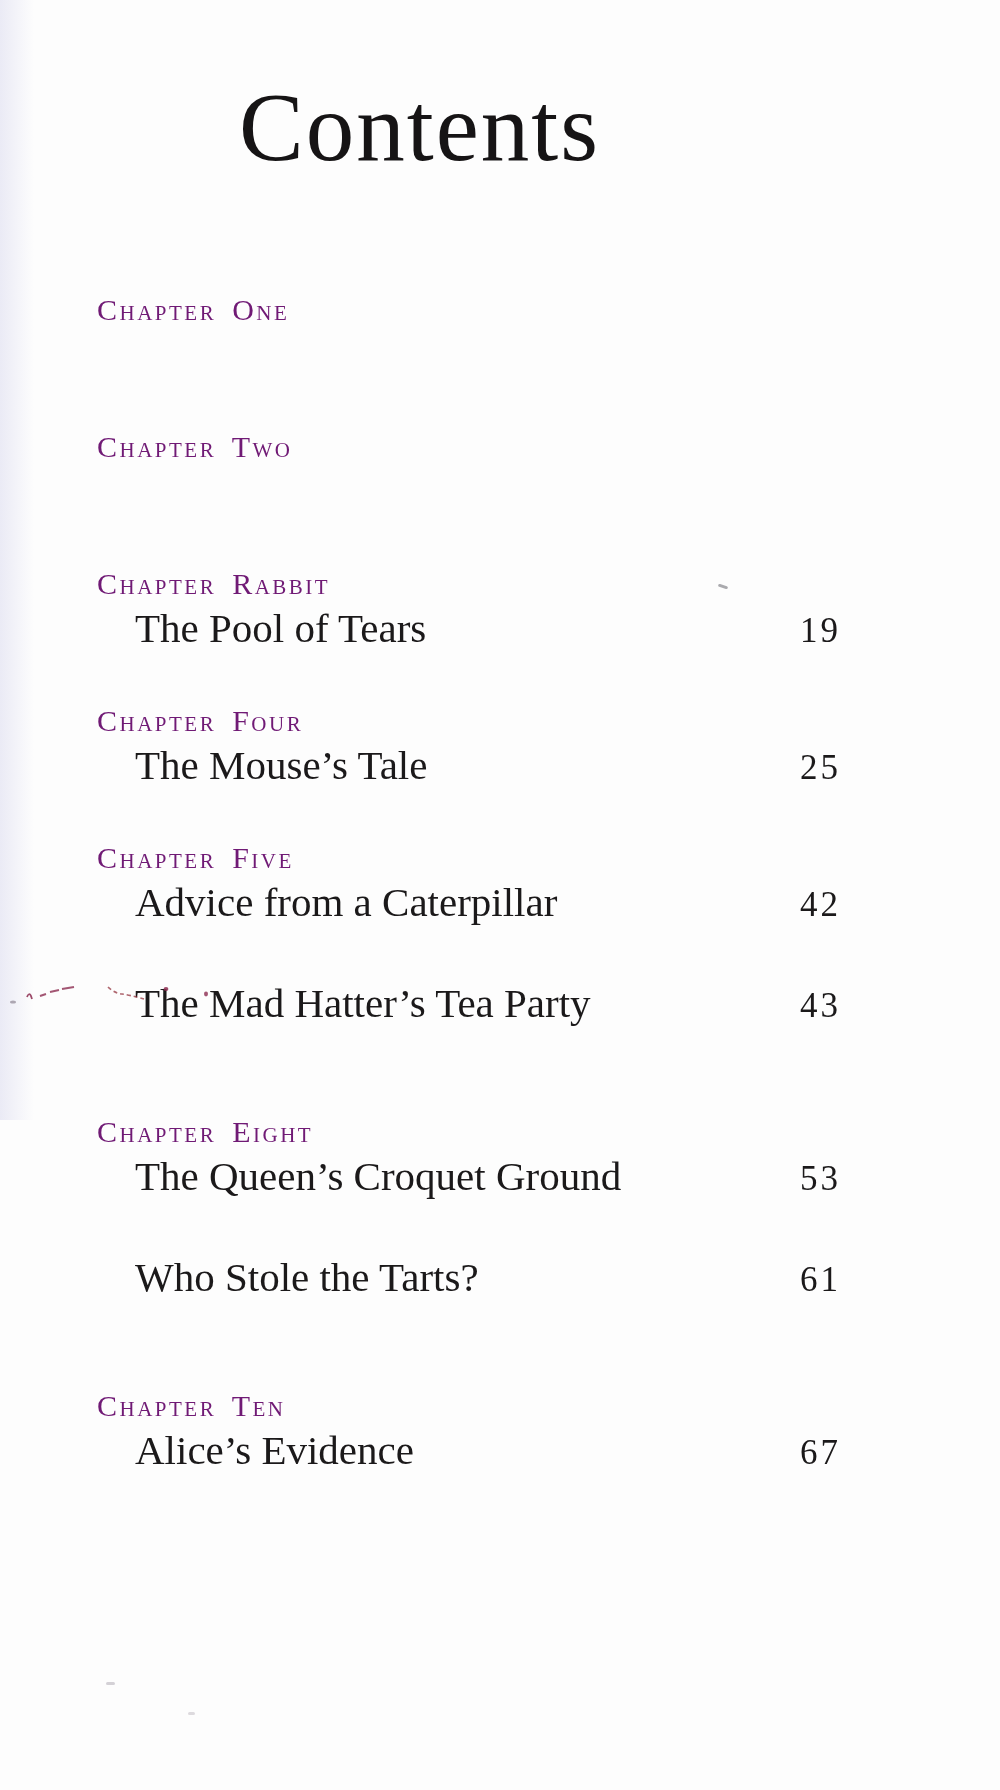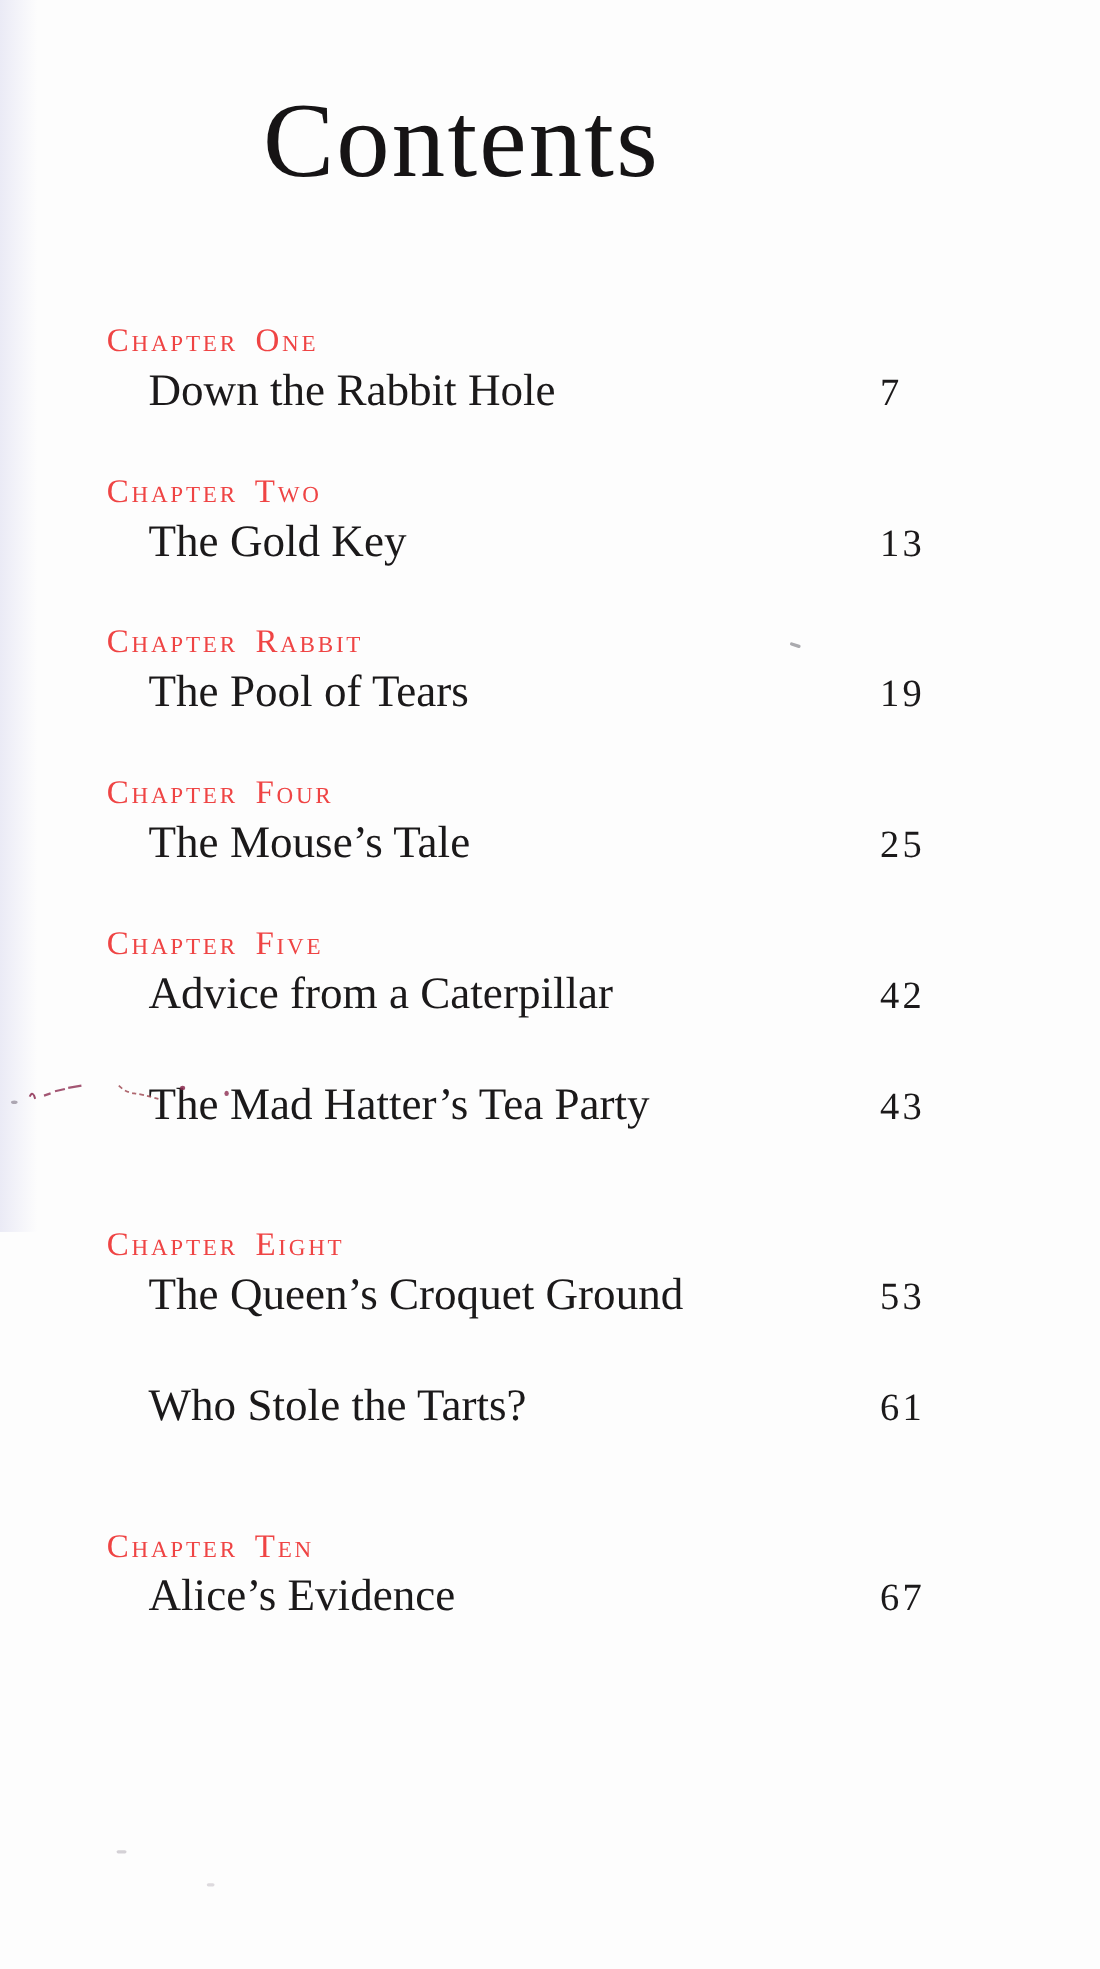--- a/index.html
+++ b/index.html
@@ -42,21 +42,21 @@
     position: relative;
     height: 88px;
     margin-bottom: 49px;
   }
   .chapter-label {
     font-size: 30px;
     line-height: 36px;
     font-variant-caps: small-caps;
     letter-spacing: 2.5px;
     word-spacing: 6px;
-    color: #ef4444;
+    color: #701a75;
   }
   .entry-row {
     position: relative;
     line-height: 52px;
   }
   .chapter-title {
     padding-left: 38px;
     font-size: 41px;
     color: #1b191a;
     white-space: nowrap;
@@ -85,32 +85,24 @@
 
 <div class="page">
 
   <div class="scan-edge"></div>
 
   <h1 class="contents-title">Contents</h1>
 
   <div class="toc" id="toc">
     <div class="entry">
       <div class="chapter-label">Chapter One</div>
-      <div class="entry-row">
-        <div class="chapter-title">Down the Rabbit Hole</div>
-        <div class="page-number">7</div>
-      </div>
     </div>
 
     <div class="entry">
       <div class="chapter-label">Chapter Two</div>
-      <div class="entry-row">
-        <div class="chapter-title">The Gold Key</div>
-        <div class="page-number">13</div>
-      </div>
     </div>
 
     <div class="entry">
       <div class="chapter-label">Chapter Rabbit</div>
       <div class="entry-row">
         <div class="chapter-title">The Pool of Tears</div>
         <div class="page-number">19</div>
       </div>
     </div>
 

